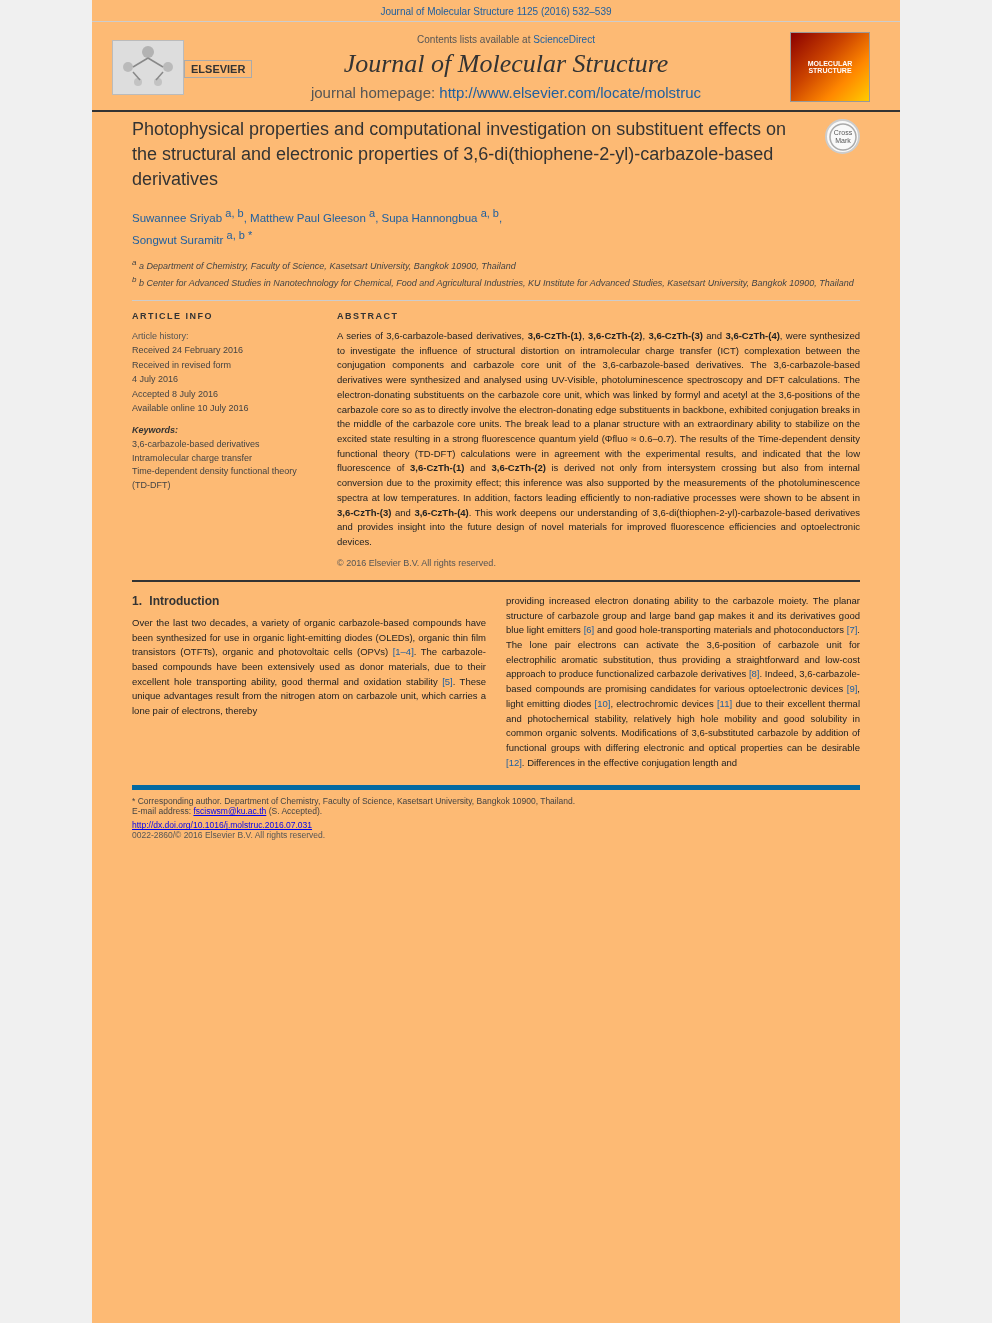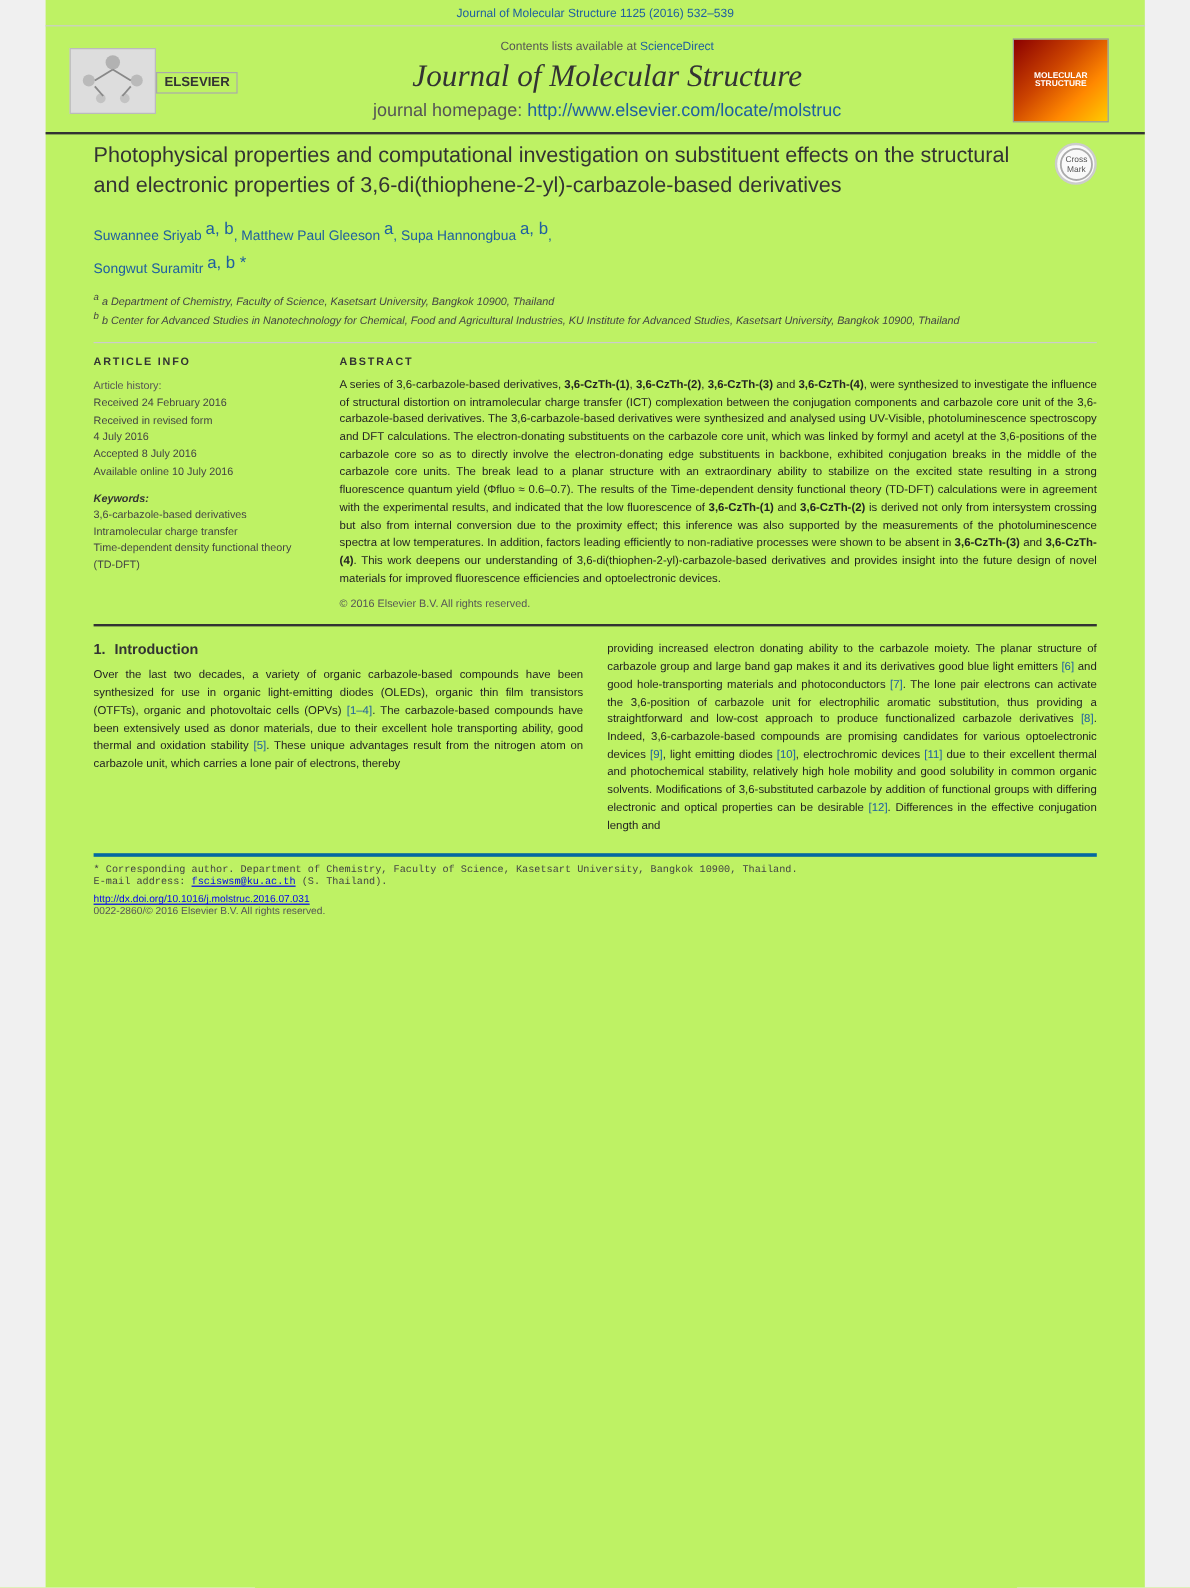--- a/index.html
+++ b/index.html
@@ -5,23 +5,23 @@
     * { margin: 0; padding: 0; box-sizing: border-box; }
     body {
       background: #f0f0f0;
       font-family: 'Times New Roman', Times, serif;
       display: flex;
       justify-content: center;
       align-items: flex-start;
       min-height: 100vh;
     }
     .page {
-      width: 916px;
+      width: 808px;
       min-height: 1323px;
-      background: #bef264;
+      background: #fdba74;
       padding: 0;
       position: relative;
     }
     .top-bar {
       text-align: center;
       padding: 6px 0 4px;
       border-bottom: 1px solid #ccc;
       font-size: 10px;
       color: #2060a0;
       font-family: Arial, sans-serif;
@@ -145,21 +145,21 @@
       position: relative;
     }
     .authors {
       font-size: 11.5px;
       color: #2060a0;
       margin-bottom: 8px;
       line-height: 1.6;
       font-family: Arial, sans-serif;
     }
     .authors sup {
-      font-size: 14px;
+      font-size: 11px;
       text-align: center;
     }
     .affiliations {
       font-size: 9px;
       color: #444;
       font-style: italic;
       line-height: 1.5;
       margin-bottom: 10px;
       font-family: Arial, sans-serif;
     }
@@ -266,24 +266,24 @@
       line-height: 1.55;
       color: #222;
       font-family: Arial, sans-serif;
       text-align: justify;
     }
     .body-text .ref {
       color: #2060a0;
     }
     .footnote-area {
       margin-top: 15px;
-      border-top: 3px solid #0369a1;
+      border-top: 5px solid #0369a1;
       padding-top: 6px;
       font-size: 8.5px;
-      font-family: Liberation Mono, monospace;
+      font-family: Liberation Sans, sans-serif;
       color: #444;
     }
     .doi-line {
       font-size: 8.5px;
       font-family: Arial, sans-serif;
       color: #2060a0;
       margin-top: 4px;
     }
     .issn-line {
       font-size: 8.5px;
@@ -422,21 +422,21 @@
 
     </div>
 
     <div class="footnote-area">
       <div>
         <span>* Corresponding author. Department of Chemistry, Faculty of Science, Kasetsart University, Bangkok 10900, Thailand.</span>
       </div>
       <div>
         <span>E-mail address:</span>
         <a href="#">fsciswsm@ku.ac.th</a>
-        <span>(S. Thailand).</span>
+        <span>(S. Accepted).</span>
       </div>
     </div>
 
     <div class="doi-line">
       <a href="#">http://dx.doi.org/10.1016/j.molstruc.2016.07.031</a>
     </div>
     <div class="issn-line">0022-2860/© 2016 Elsevier B.V. All rights reserved.</div>
 
   </div>
 

